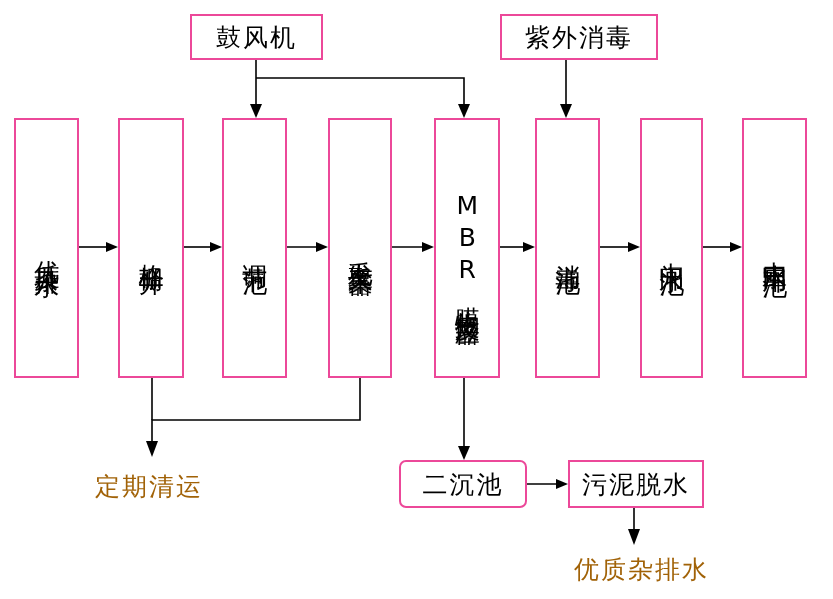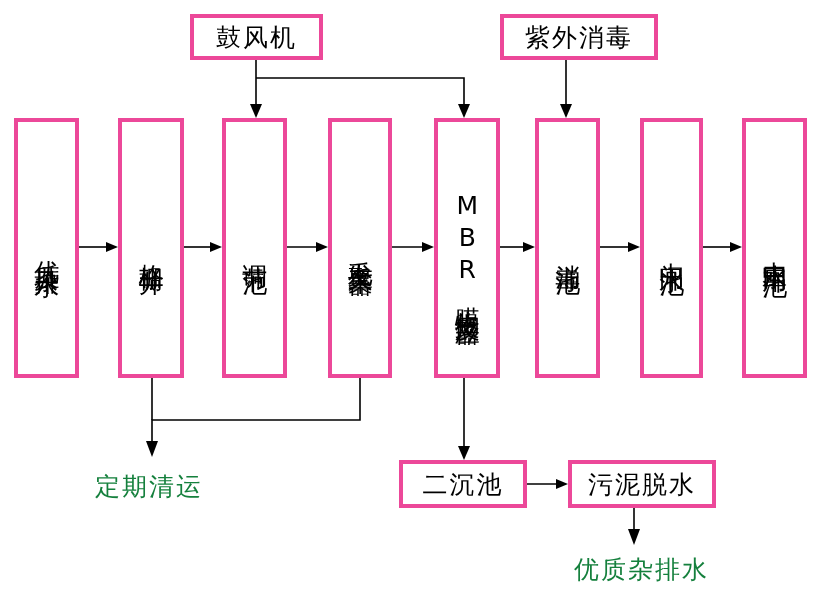--- a/index.html
+++ b/index.html
@@ -12,21 +12,21 @@
   }
   #canvas {
     position: relative;
     width: 833px;
     height: 599px;
     background: #ffffff;
     overflow: hidden;
   }
   .box {
     position: absolute;
-    border: 4px solid #ec4899;
+    border: 2px solid #ec4899;
     background: #ffffff;
     box-sizing: border-box;
     display: flex;
     align-items: center;
     justify-content: center;
     color: #000000;
   }
   
   .vbox {
     writing-mode: vertical-rl;
@@ -45,21 +45,21 @@
   
   .hbox {
     font-size: 25px;
     letter-spacing: 2px;
   }
   
   .textlabel {
     position: absolute;
     font-size: 25px;
     letter-spacing: 2px;
-    color: #15803d;
+    color: #a16207;
     white-space: nowrap;
   }
   svg.wires {
     position: absolute;
     left: 0;
     top: 0;
     width: 833px;
     height: 599px;
     pointer-events: none;
   }
@@ -178,25 +178,25 @@
   </div>
 
   <div class="box vbox" style="left:640px; top:118px; width:63px; height:260px;">
     <span class="label">中间水池</span>
   </div>
 
   <div class="box vbox" style="left:742px; top:118px; width:65px; height:260px;">
     <span class="label">中水回用池</span>
   </div>
 
-  <div class="box hbox" style="left:399px; top:460px; width:128px; height:48px;">
+  <div class="box hbox" style="left:399px; top:460px; width:128px; height:48px;border-radius:7px;">
     <span class="label">二沉池</span>
   </div>
 
-  <div class="box hbox" style="left:568px; top:460px; width:148px; height:48px;">
+  <div class="box hbox" style="left:568px; top:460px; width:136px; height:48px;">
     <span class="label">污泥脱水</span>
   </div>
 
   <div class="textlabel" style="left:95px; top:470px;">
     <span>定期清运</span>
   </div>
 
   <div class="textlabel" style="left:574px; top:553px;">
     <span>优质杂排水</span>
   </div>

